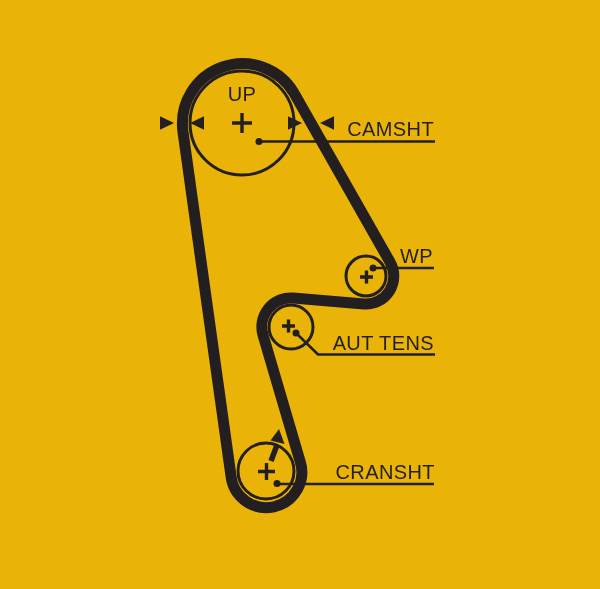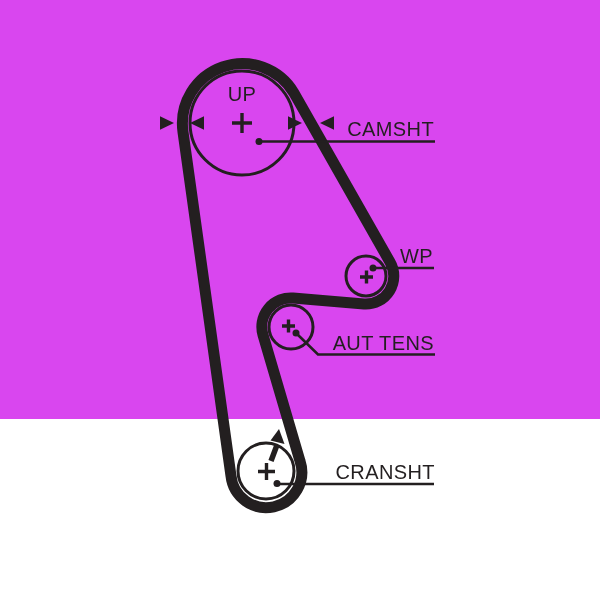--- a/index.html
+++ b/index.html
@@ -6,22 +6,22 @@
     margin: 0;
     padding: 0;
     background: #ffffff;
     width: 600px;
     height: 589px;
     overflow: hidden;
   }
   .stage {
     position: relative;
     width: 600px;
-    height: 419px;
-    background: #d946ef;
+    height: 589px;
+    background: #eab308;
   }
   svg { display: block; }
   text {
     font-family: "Liberation Sans", sans-serif;
     font-size: 20px;
     fill: #231f20;
     letter-spacing: 0.4px;
   }
   .belt {
     fill: none;

